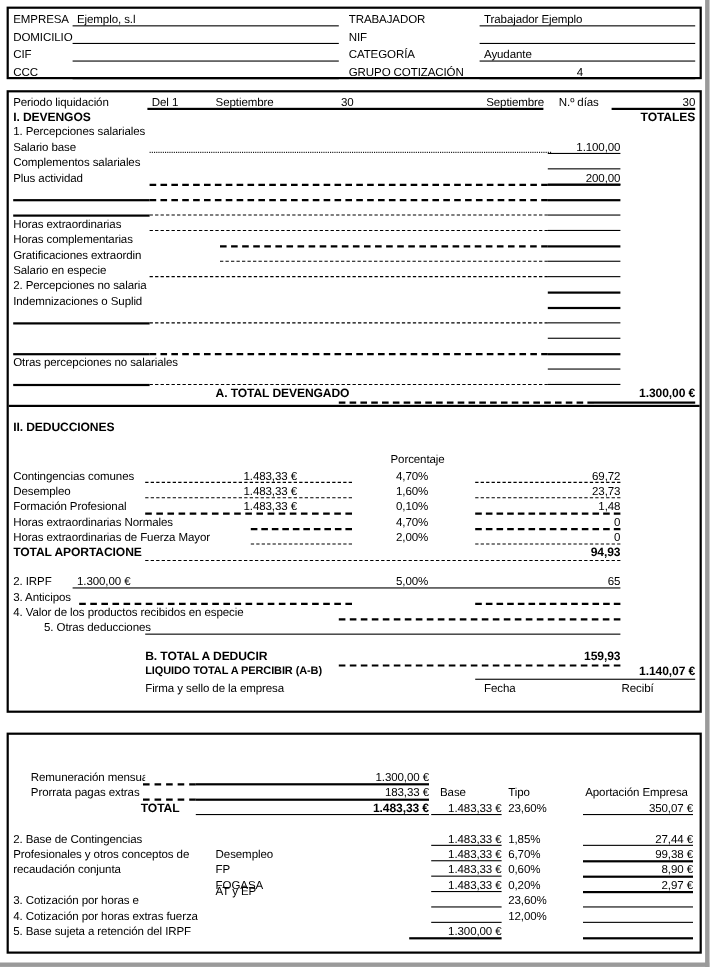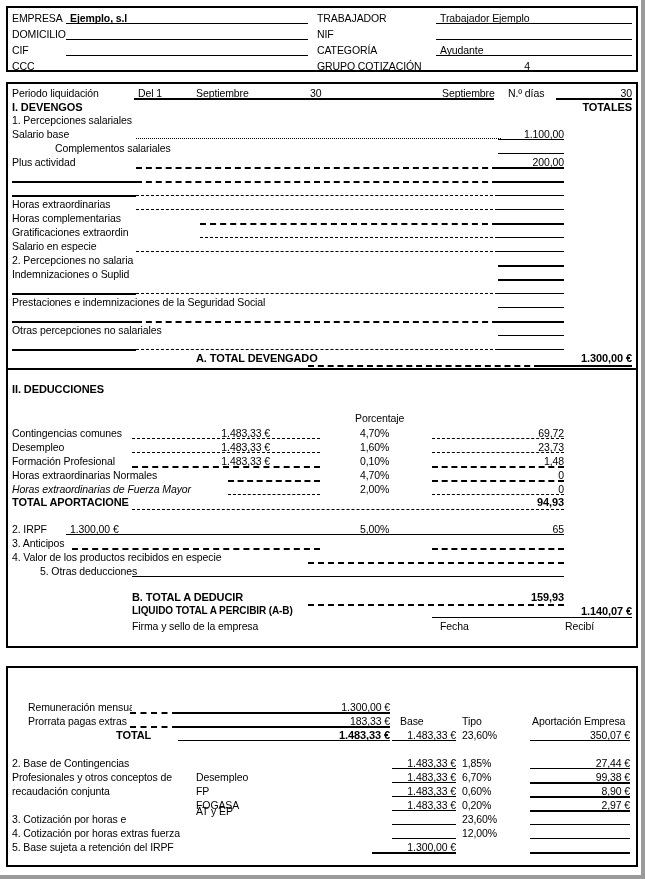--- a/index.html
+++ b/index.html
@@ -32,21 +32,21 @@
 
 <div class="page">
 
   <div class="abs frame" style="left:6px;top:6px;width:632px;height:66px;"></div>
 
   <div class="t" style="left:12px;top:12px;">EMPRESA</div>
   <div class="t" style="left:12px;top:28px;">DOMICILIO</div>
   <div class="t" style="left:12px;top:44px;">CIF</div>
   <div class="t" style="left:12px;top:60px;">CCC</div>
 
-  <div class="t" style="left:70px;top:12px;font-weight:bold;">Ejemplo, s.l</div>
+  <div class="t" style="left:70px;top:12px;">Ejemplo, s.l</div>
   <div class="t" style="left:70px;top:28px;"></div>
   <div class="t" style="left:70px;top:44px;"></div>
   <div class="t" style="left:70px;top:60px;"></div>
 
   <div class="ul" style="left:66px;top:23px;width:242px;"></div>
   <div class="ul" style="left:66px;top:39px;width:242px;"></div>
   <div class="ul" style="left:66px;top:55px;width:242px;"></div>
   <div class="ul" style="left:66px;top:71px;width:242px;"></div>
 
   <div class="t" style="left:317px;top:12px;">TRABAJADOR</div>
@@ -83,21 +83,21 @@
 
   <div class="vline" style="left:136px;top:127px;height:0px;"></div>
 
   <div class="clip" style="position:absolute;left:12px;top:128px;width:122px;height:13px;">
     <div class="t" style="left:0;top:0;">Salario base</div>
   </div>
   <div class="dot" style="left:136px;top:138px;width:365px;"></div>
   <div class="t r" style="left:498px;top:128px;width:66px;">1.100,00</div>
   <div class="ul" style="left:498px;top:139px;width:66px;"></div>
 
-  <div class="clip" style="position:absolute;left:12px;top:142px;width:122px;height:13px;margin-left:43px;">
+  <div class="clip" style="position:absolute;left:12px;top:142px;width:122px;height:13px;">
     <div class="t" style="left:0;top:0;">Complementos salariales</div>
   </div>
   <div class="t r" style="left:498px;top:142px;width:66px;"></div>
   <div class="ul" style="left:498px;top:153px;width:66px;"></div>
 
   <div class="clip" style="position:absolute;left:12px;top:156px;width:122px;height:13px;">
     <div class="t" style="left:0;top:0;">Plus actividad</div>
   </div>
   <div class="t r" style="left:498px;top:156px;width:66px;">200,00</div>
   <div class="ul" style="left:498px;top:167px;width:66px;"></div>
@@ -144,21 +144,20 @@
 
   <div class="clip" style="position:absolute;left:12px;top:268px;width:122px;height:13px;">
     <div class="t" style="left:0;top:0;">Indemnizaciones o Suplid</div>
   </div>
   <div class="ulh" style="left:498px;top:279px;width:66px;"></div>
 
   <div class="ulh" style="left:12px;top:293px;width:124px;"></div>
   <div class="dash" style="left:136px;top:293px;width:362px;"></div>
   <div class="ul" style="left:498px;top:293px;width:66px;"></div>
 
-  <div class="t" style="left:12px;top:296px;">Prestaciones e indemnizaciones de la Seguridad Social</div>
   <div class="ul" style="left:498px;top:307px;width:66px;"></div>
 
   <div class="ulh" style="left:12px;top:321px;width:124px;"></div>
   <div class="dashh" style="left:136px;top:321px;width:362px;"></div>
   <div class="ulh" style="left:498px;top:321px;width:66px;"></div>
 
   <div class="t" style="left:12px;top:324px;">Otras percepciones no salariales</div>
   <div class="ul" style="left:498px;top:335px;width:66px;"></div>
 
   <div class="ulh" style="left:12px;top:349px;width:124px;"></div>
@@ -194,21 +193,21 @@
   <div class="t r" style="left:470px;top:455px;width:94px;">1,48</div>
   <div class="dashh" style="left:132px;top:466px;width:188px;"></div>
   <div class="dashh" style="left:432px;top:466px;width:132px;"></div>
 
   <div class="t" style="left:12px;top:469px;">Horas extraordinarias Normales</div>
   <div class="t" style="left:360px;top:469px;">4,70%</div>
   <div class="t r" style="left:470px;top:469px;width:94px;">0</div>
   <div class="dashh" style="left:228px;top:480px;width:92px;"></div>
   <div class="dashh" style="left:432px;top:480px;width:132px;"></div>
 
-  <div class="t" style="left:12px;top:483px;font-style:italic;">Horas extraordinarias de Fuerza Mayor</div>
+  <div class="t" style="left:12px;top:483px;">Horas extraordinarias de Fuerza Mayor</div>
   <div class="t" style="left:360px;top:483px;">2,00%</div>
   <div class="t r" style="left:470px;top:483px;width:94px;">0</div>
   <div class="dash" style="left:228px;top:494px;width:92px;"></div>
   <div class="dash" style="left:432px;top:494px;width:132px;"></div>
 
   <div class="clip" style="position:absolute;left:12px;top:496px;width:122px;height:14px;">
     <div class="t b" style="left:0;top:0;font-size:11px;">TOTAL APORTACIONE</div>
   </div>
   <div class="t b r" style="left:470px;top:496px;width:94px;font-size:11px;">94,93</div>
   <div class="dash" style="left:132px;top:509px;width:432px;"></div>
@@ -253,21 +252,21 @@
 
   <div class="t" style="left:28px;top:715px;">Prorrata pagas extras</div>
   <div class="t r" style="left:280px;top:715px;width:110px;">183,33 €</div>
   <div class="dashh" style="left:130px;top:726px;width:48px;"></div>
   <div class="ulh" style="left:178px;top:726px;width:212px;"></div>
 
   <div class="t" style="left:400px;top:715px;">Base</div>
   <div class="t" style="left:462px;top:715px;">Tipo</div>
   <div class="t" style="left:532px;top:715px;">Aportación Empresa</div>
 
-  <div class="t b" style="left:116px;top:729px;font-size:11px;">TOTAL</div>
+  <div class="t b" style="left:128px;top:729px;font-size:11px;">TOTAL</div>
   <div class="t b r" style="left:280px;top:729px;width:110px;font-size:11px;">1.483,33 €</div>
   <div class="t r" style="left:392px;top:729px;width:64px;">1.483,33 €</div>
   <div class="t" style="left:462px;top:729px;">23,60%</div>
   <div class="t r" style="left:530px;top:729px;width:100px;">350,07 €</div>
   <div class="ul" style="left:178px;top:740px;width:212px;"></div>
   <div class="ul" style="left:392px;top:740px;width:64px;"></div>
   <div class="ul" style="left:530px;top:740px;width:100px;"></div>
 
   <div class="t" style="left:12px;top:757px;">2. Base de Contingencias</div>
   <div class="t" style="left:12px;top:771px;">Profesionales y otros conceptos de</div>

